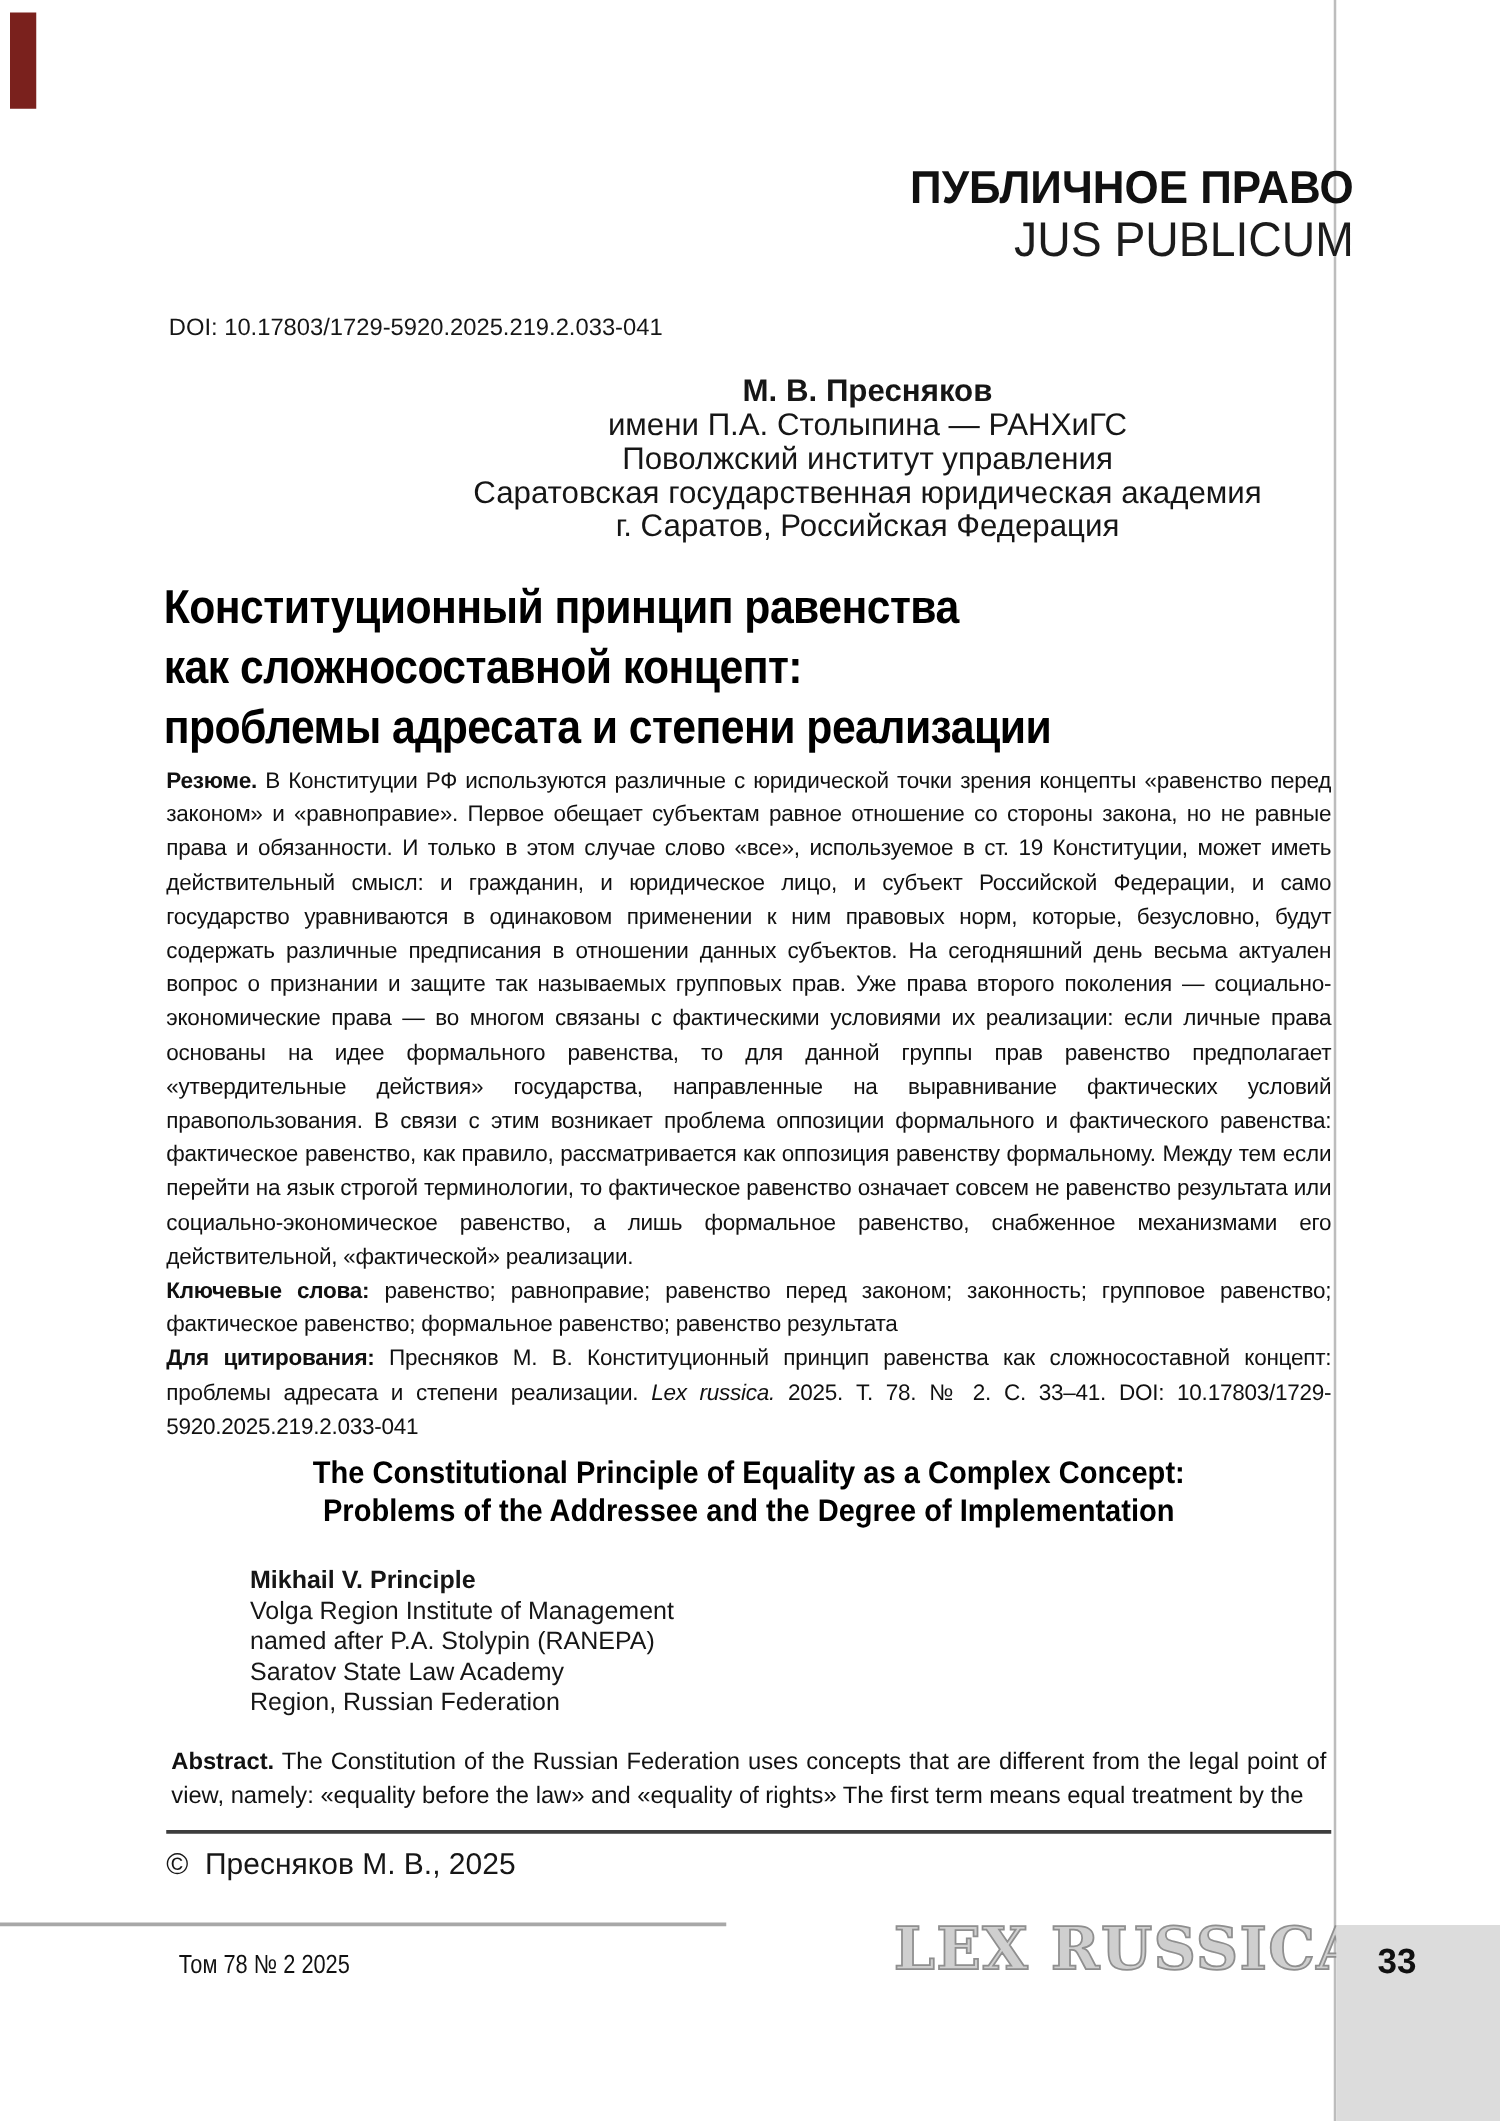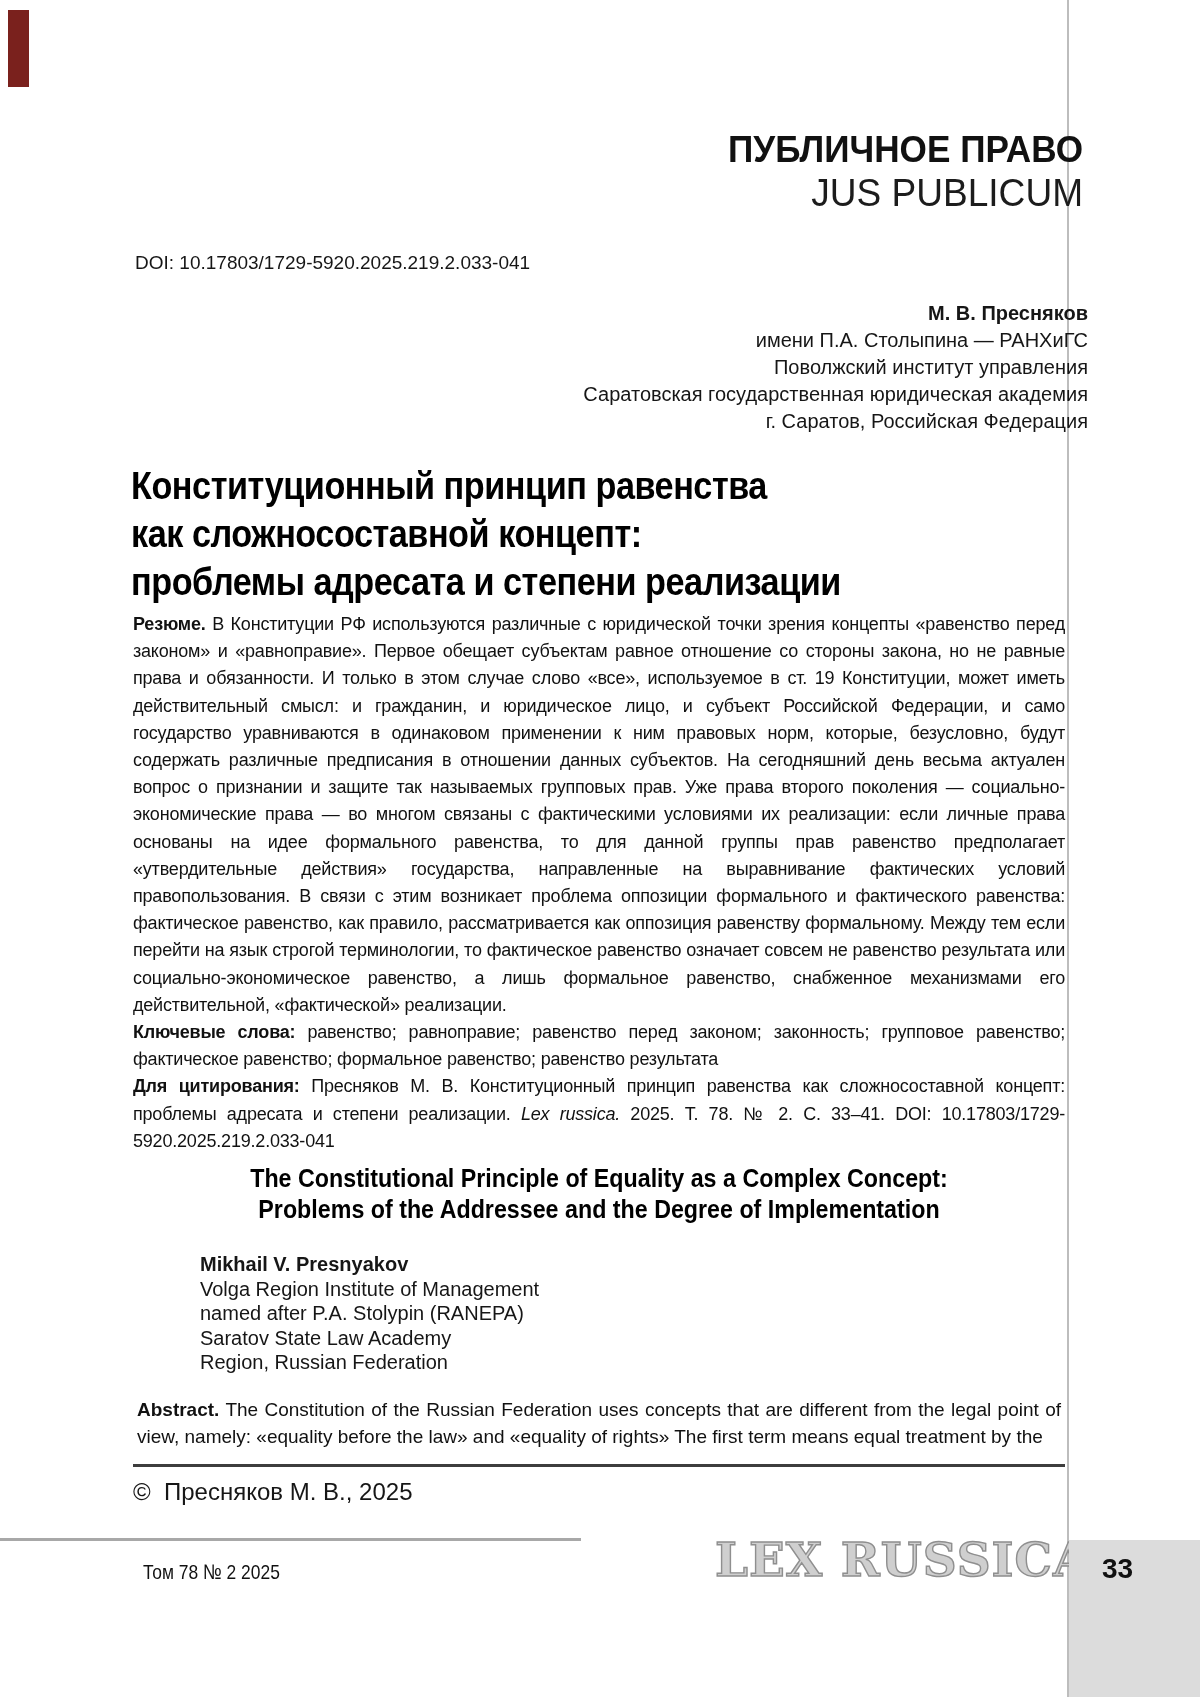--- a/index.html
+++ b/index.html
@@ -15,21 +15,21 @@
   }
   .edge-mark{position:absolute;left:8px;top:10px;width:21px;height:77px;background:#7a211d;}
   .vrule{position:absolute;left:1067px;top:0;width:2px;height:1697px;background:#bdbdbd;}
 
   .rubric{position:absolute;left:133px;right:140px;top:131px;text-align:right;line-height:1;}
   .rubric-ru{font-size:37px;font-weight:700;letter-spacing:0px;transform:scaleX(0.95);transform-origin:right top;color:#111;}
   .rubric-la{font-size:39px;font-weight:400;margin-top:5px;transform:scaleX(0.95);transform-origin:right top;color:#1c1c1c;}
 
   .doi{position:absolute;left:135px;top:252px;font-size:19px;color:#161616;}
 
-  .author-ru{position:absolute;left:300px;right:135px;top:300px;text-align:right;font-size:20px;line-height:27px;color:#161616;}
+  .author-ru{position:absolute;left:300px;right:135px;top:300px;text-align:center;font-size:25px;line-height:27px;color:#161616;}
   .author-ru .name{font-weight:700;}
 
   .title-ru{position:absolute;left:131px;top:462px;font-size:38px;font-weight:700;line-height:48px;
     letter-spacing:-0.5px;transform:scaleX(0.90);transform-origin:left top;color:#000;white-space:nowrap;}
 
   .textblock{position:absolute;left:133px;width:932px;top:611px;font-size:18px;line-height:27.2px;
     letter-spacing:-0.2px;text-align:justify;color:#111;}
   .textblock p{margin:0;}
   .textblock b{letter-spacing:-0.2px;}
 
@@ -89,21 +89,21 @@
     <p><b>Ключевые слова:</b> <span>равенство; равноправие; равенство перед законом; законность; групповое равенство; фактическое равенство; формальное равенство; равенство результата</span></p>
     <p><b>Для цитирования:</b> <span>Пресняков М. В. Конституционный принцип равенства как сложносоставной концепт: проблемы адресата и степени реализации. </span><i>Lex russica.</i><span> 2025. Т. 78. № 2. С. 33–41. DOI: 10.17803/1729-5920.2025.219.2.033-041</span></p>
   </div>
 
   <div class="title-en">
     <div>The Constitutional Principle of Equality as a Complex Concept:</div>
     <div>Problems of the Addressee and the Degree of Implementation</div>
   </div>
 
   <div class="author-en">
-    <div class="name">Mikhail V. Presnyakov</div>
+    <div class="name">Mikhail V. Principle</div>
     <div>Volga Region Institute of Management</div>
     <div>named after P.A. Stolypin (RANEPA)</div>
     <div>Saratov State Law Academy</div>
     <div>Region, Russian Federation</div>
   </div>
 
   <div class="abstract-en">
     <p><b>Abstract.</b> <span>The Constitution of the Russian Federation uses concepts that are different from the legal point of view, namely: «equality before the law» and «equality of rights» The first term means equal treatment by the</span></p>
   </div>
 

